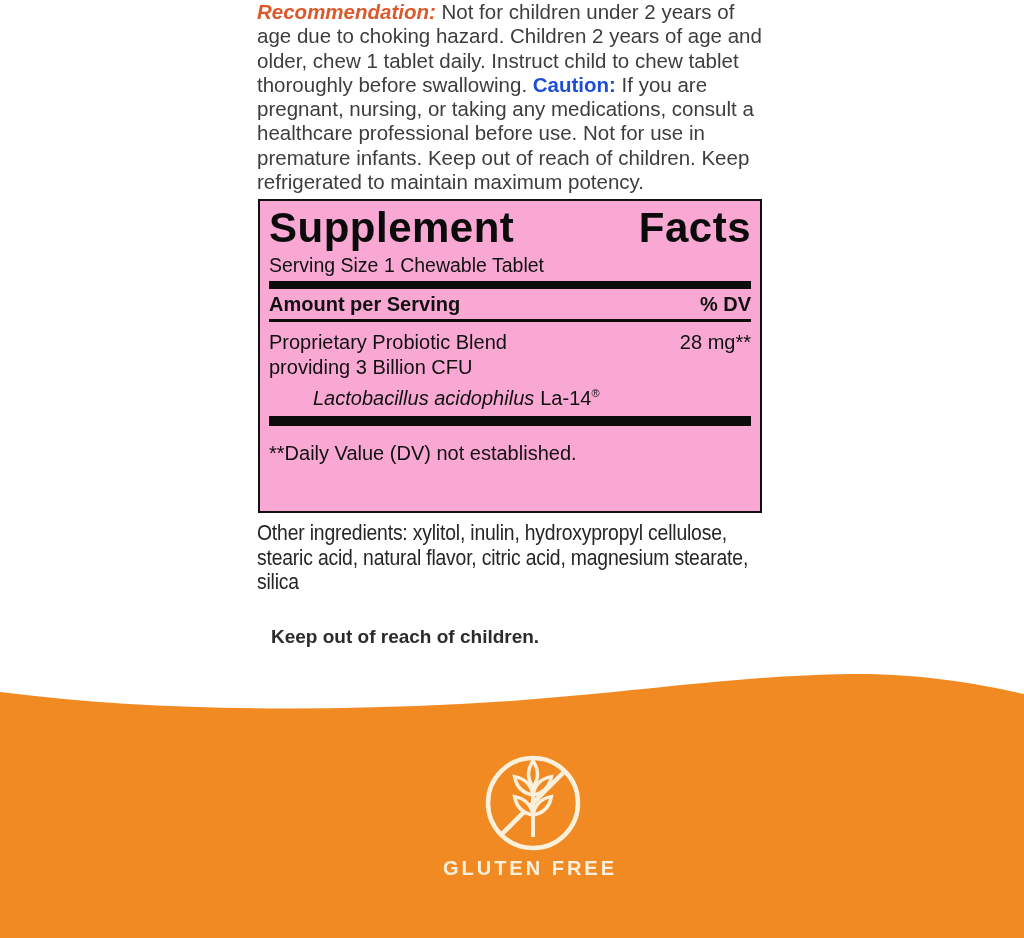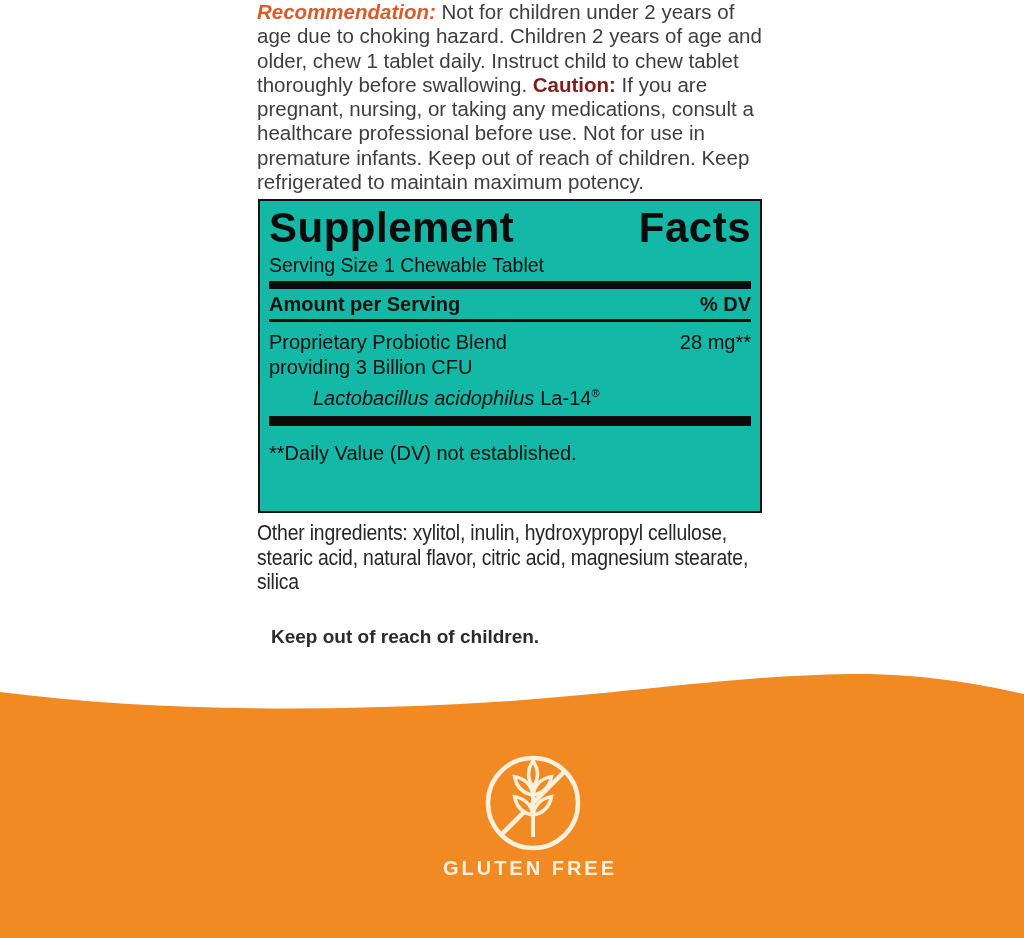--- a/index.html
+++ b/index.html
@@ -6,25 +6,25 @@
   .page{
     position:relative;width:1024px;height:938px;background:#ffffff;
     font-family:"Liberation Sans", sans-serif;overflow:hidden;
   }
   
   .reco{
     position:absolute;left:257px;top:0px;width:508px;margin:0;
     font-size:20.5px;line-height:24.3px;color:#3d3d3d;
   }
   .reco-label{color:#db5a2c;font-weight:bold;font-style:italic;}
-  .caution-label{font-weight:bold;color:#7f1d1d;margin-top:32px;}
+  .caution-label{font-weight:bold;color:#1d4ed8;margin-top:32px;}
   
   .sf-box{
     position:absolute;left:258px;top:199px;width:504px;height:314px;
-    box-sizing:border-box;border:2px solid #101010;background:#14b8a6;
+    box-sizing:border-box;border:2px solid #101010;background:#f9a8d4;
     padding:4px 9px 0 9px;color:#101010;
   }
   .sf-title{
     margin:0;font-size:42px;line-height:46px;font-weight:bold;
     letter-spacing:0.5px;text-align:justify;text-align-last:justify;
     white-space:nowrap;color:#0b0b0b;
   }
   .sf-serving{font-size:19.5px;line-height:28px;}
   .sf-bar{height:8px;background:#0b0b0b;margin:2px 0 0 0;}
   .sf-bar2{height:10px;background:#0b0b0b;margin:5px 0 2px 0;}

